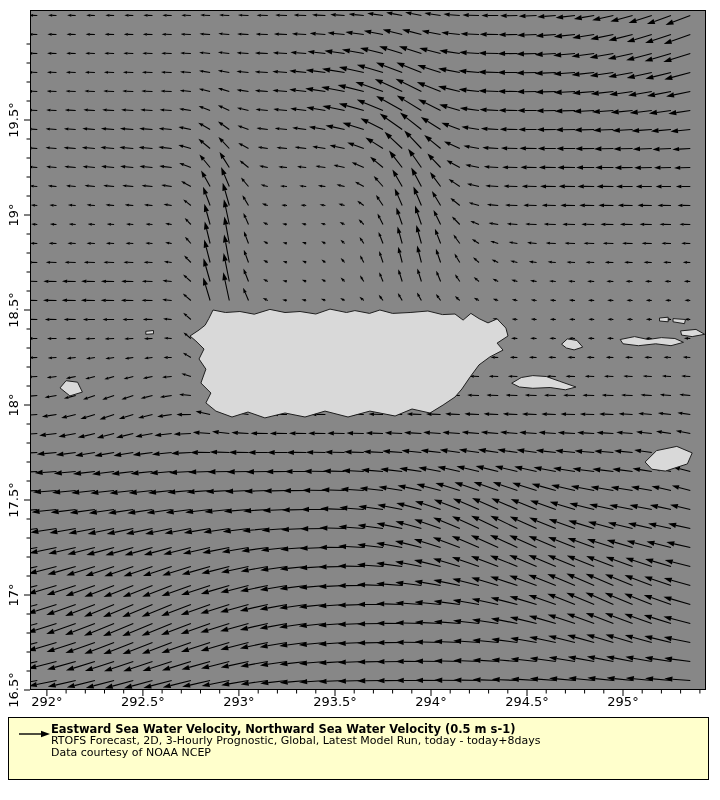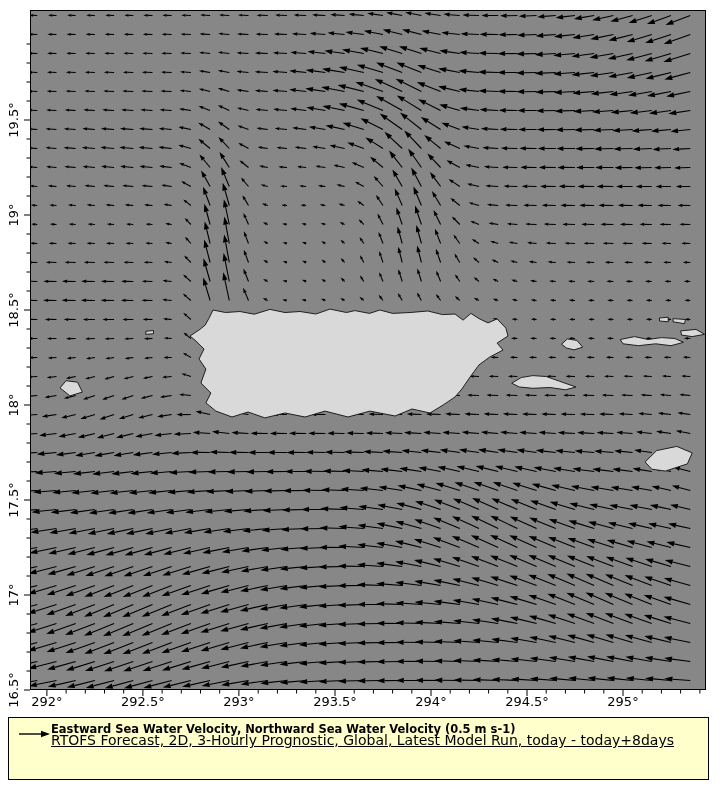--- a/index.html
+++ b/index.html
@@ -6,21 +6,21 @@
   body{width:720px;height:800px;font-family:"DejaVu Sans",sans-serif;position:relative;overflow:hidden;}
   #plot-svg{position:absolute;left:0;top:0;}
   .tick-label{font-family:"DejaVu Sans",sans-serif;font-size:13px;fill:#000;}
   .legend-box{
     position:absolute;left:8px;top:717px;width:701px;height:63px;
     border:1px solid #0ea5e9;box-sizing:border-box;padding-left:36px;
   }
   .legend-arrow-svg{position:absolute;left:8px;top:11px;}
   .legend-text{position:absolute;left:42px;top:5px;right:4px;}
   .legend-title{font-size:11.5px;font-weight:bold;line-height:12px;white-space:nowrap;}
-  .legend-line{font-size:14px;font-weight:normal;line-height:11.5px;white-space:nowrap;text-decoration:underline;}
+  .legend-line{font-size:11px;font-weight:normal;line-height:11.5px;white-space:nowrap;}
 </style>
 </head>
 <body>
 
 <svg id="plot-svg" width="720" height="712">
     <defs>
       <clipPath id="plotclip">
         <rect x="30" y="10" width="676" height="680"></rect>
       </clipPath>
     </defs>
@@ -63,14 +63,15 @@
   </svg>
 
 <div class="legend-box" id="legend-box" style="background: rgb(255, 255, 204); border-color: rgb(0, 0, 0);">
   <svg class="legend-arrow-svg" width="36" height="10">
     <line x1="2" y1="5" x2="26" y2="5" stroke="#000" stroke-width="1.4"></line>
     <polygon points="33,5 24,1.8 24,8.2" fill="#000"></polygon>
   </svg>
   <div class="legend-text">
     <div class="legend-title">Eastward Sea Water Velocity, Northward Sea Water Velocity (0.5 m s-1)</div>
     <div class="legend-line">RTOFS Forecast, 2D, 3-Hourly Prognostic, Global, Latest Model Run, today - today+8days</div>
+    <div class="legend-line">Data courtesy of NOAA NCEP</div>
   </div>
 </div>
 
 </body></html>

